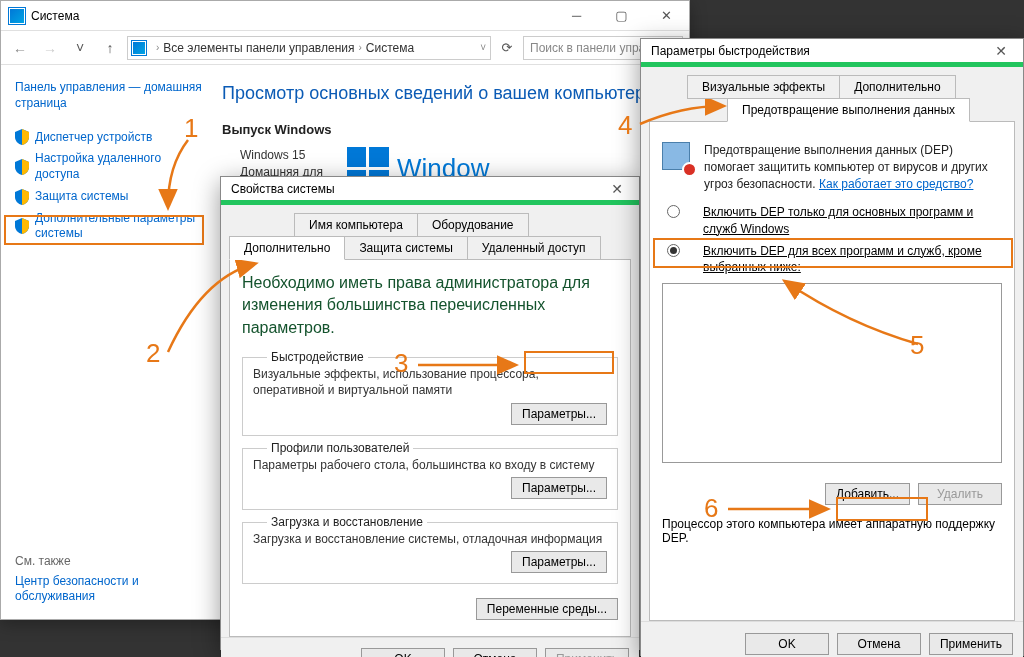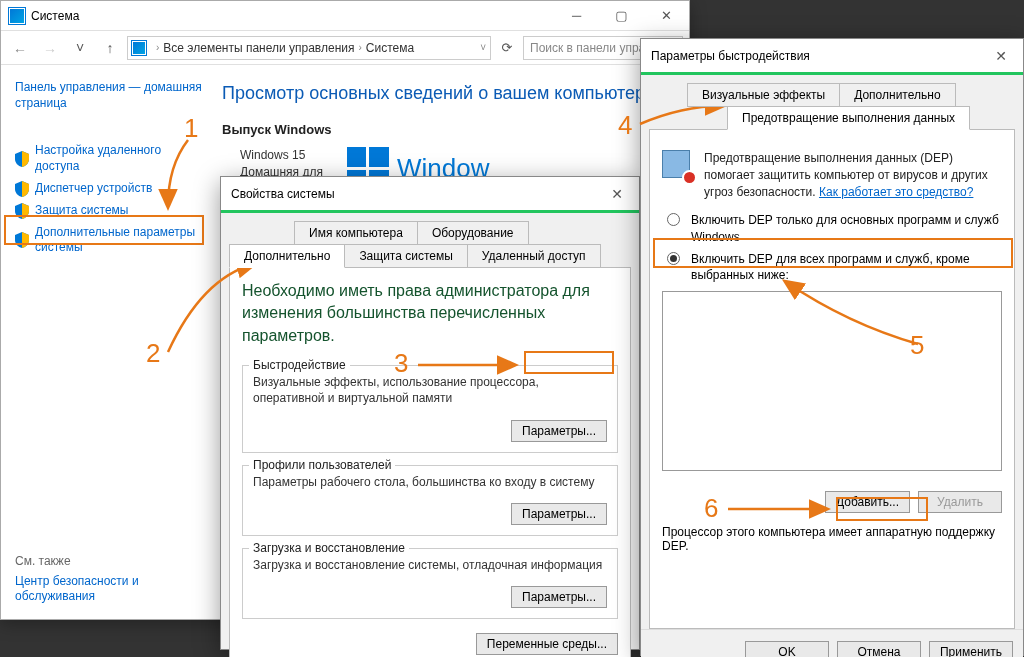--- a/index.html
+++ b/index.html
@@ -46,21 +46,21 @@
 #win-system {left:0; top:0; width:690px; height:620px;}
 .crumbbar{height:34px;display:flex;align-items:center;padding:0 6px;gap:4px;border-bottom:1px solid #e0e0e0;}
 .navarrow{width:26px;height:26px;display:flex;align-items:center;justify-content:center;color:#888;font-size:14px;}
 .upbtn{color:#555;}
 .crumbbox{flex:1;height:24px;border:1px solid #ccc;display:flex;align-items:center;padding:0 4px;gap:4px;font-size:12px;color:#333;}
 .crumbbox .sep{color:#888;font-size:10px;}
 .refresh{width:24px;height:24px;display:flex;align-items:center;justify-content:center;color:#555;font-size:13px;}
 .searchbox{width:160px;height:24px;border:1px solid #ccc;padding:0 6px;color:#888;display:flex;align-items:center;}
 .sys-body{display:flex;height:calc(100% - 64px);}
 .sidebar{width:205px;padding:14px 0 14px 14px;background:#fff;}
-.side-header{color:#0066cc;font-size:12px;margin-bottom:32px;line-height:1.35;}
+.side-header{color:#0066cc;font-size:12px;margin-bottom:18px;line-height:1.35;}
 .side-link{display:flex;align-items:center;gap:6px;color:#0066cc;font-size:12px;margin:6px 0;cursor:pointer;line-height:1.3;}
 .side-link .shield{width:14px;height:16px;}
 .shield{display:inline-block;}
 .shield svg{display:block;}
 .side-bottom{position:absolute;bottom:14px;left:14px;width:180px;}
 .side-see{color:#666;font-size:12px;margin-bottom:6px;}
 
 .sys-main{flex:1;padding:18px 16px;color:#222;}
 .sys-heading{color:#0b5bb5;font-size:18px;margin-bottom:18px;}
 .sys-gheading{color:#222;font-size:13px;font-weight:700;margin-bottom:10px;}
@@ -73,48 +73,48 @@
 .winlogo-text{color:#0078d7;font-size:26px;font-weight:300;}
 
 
 .hl{position:absolute;border:2px solid #e77817;pointer-events:none;}
 .marker{position:absolute;color:#e77817;font-size:26px;font-weight:400;font-family:Arial,sans-serif;pointer-events:none;}
 .arrow{position:absolute;pointer-events:none;}
 .arrow svg{overflow:visible;}
 
 
 .dialog{position:absolute;background:#f0f0f0;border:1px solid #888;box-shadow:0 6px 24px rgba(0,0,0,0.4);}
-.dlg-titlebar{height:36px;background:#fff;display:flex;align-items:center;padding:0 0 0 10px;border-bottom:3px solid #22c55e;}
+.dlg-titlebar{height:28px;background:#fff;display:flex;align-items:center;padding:0 0 0 10px;border-bottom:5px solid #22c55e;}
 .dlg-titlebar .title{flex:1;font-size:12px;}
 .dlg-close{width:44px;height:30px;display:flex;align-items:center;justify-content:center;color:#555;font-size:14px;}
 .dlg-body{padding:8px 8px 0 8px;}
 .tabstrip{display:flex;flex-wrap:wrap;position:relative;z-index:1;}
 .tab{border:1px solid #bbb;background:#f0f0f0;padding:4px 14px;font-size:12px;margin-right:-1px;margin-bottom:-1px;cursor:default;}
 .tab.active{background:#fff;border-bottom:1px solid #fff;position:relative;z-index:2;}
 .tabpanel{background:#fff;border:1px solid #bbb;padding:12px 12px 16px;position:relative;z-index:0;}
 .grpbox{border:1px solid #ccc;margin-top:12px;padding:8px 10px 10px;position:relative;}
-.grpbox .legend{position:absolute;top:-8px;left:6px;background:#fff;padding:0 4px;font-size:12px;color:#222;}
+.grpbox .legend{position:absolute;top:-8px;left:24px;background:#fff;padding:0 4px;font-size:12px;color:#222;}
 .grpdesc{font-size:12px;color:#333;line-height:1.35;}
 .btn{background:#e9e9e9;border:1px solid #999;padding:3px 10px;font-size:12px;cursor:default;min-width:84px;text-align:center;}
-.btnrow-right{display:flex;justify-content:flex-end;margin-top:13px;}
+.btnrow-right{display:flex;justify-content:flex-end;margin-top:4px;}
 .dlg-btnbar{height:44px;display:flex;align-items:center;justify-content:flex-end;gap:8px;padding:0 10px;background:#f0f0f0;border-top:1px solid #ddd;}
 .btn.disabled{color:#999;}
 
 #dlg-sysprops{left:220px;top:176px;width:420px;height:474px;}
 #dlg-perf{left:640px;top:38px;width:384px;height:618px;}
 #dlg-perf .tabpanel{min-height:500px;}
 
 .info-row{display:flex;gap:10px;align-items:flex-start;margin:8px 0 12px;}
 .info-icon{width:32px;height:32px;flex:none;position:relative;}
 .info-icon .chip{width:28px;height:28px;background:#89b9e4;border:1px solid #4a7fab;}
 .info-icon .badge{position:absolute;right:-3px;bottom:-3px;width:15px;height:15px;border-radius:50%;background:#d93025;border:2px solid #fff;}
 .info-txt{font-size:12px;color:#222;line-height:1.4;}
 .info-txt a{color:#0066cc;text-decoration:underline;cursor:pointer;}
 
-.radio-row{display:flex;align-items:flex-start;gap:8px;margin:6px 0;font-size:12px;line-height:1.35;}
+.radio-row{display:flex;align-items:flex-start;gap:20px;margin:6px 0;font-size:12px;line-height:1.35;text-decoration:underline;}
 .radio{appearance:none;width:13px;height:13px;border:1px solid #666;border-radius:50%;position:relative;margin-top:1px;flex:none;}
 .radio:checked::after{content:"";position:absolute;left:2px;top:2px;width:7px;height:7px;border-radius:50%;background:#333;}
 
 .listbox{border:1px solid #999;background:#fff;height:180px;margin:8px 0;}
 .dep-btnrow{display:flex;justify-content:flex-end;gap:8px;margin-top:20px;}
 .dep-foot{font-size:12px;margin-top:12px;}
 
 .watermark{position:absolute;color:rgba(120,120,120,0.22);font-weight:bold;font-style:italic;font-size:28px;transform:rotate(-22deg);pointer-events:none;letter-spacing:1px;}
 .tiny-note{font-size:16px;color:#14532d;line-height:1.4;margin-bottom:18px;}
 </style>
@@ -159,30 +159,30 @@
     <div class="sidebar">
       <div class="side-header">Панель управления — домашняя страница</div>
 
       <div class="side-link">
         <span class="shield">
             <svg width="14" height="16">
               <path d="M7 0 L14 3 V8 C14 12 11 15 7 16 C3 15 0 12 0 8 V3 Z" fill="#0078d7"></path>
               <path d="M7 0 L14 3 V8 C14 12 11 15 7 16 V0 Z" fill="#ffb900"></path>
             </svg>
           </span>
-        <span>Настройка удаленного доступа</span>
+        <span>Диспетчер устройств</span>
       </div>
       <div class="side-link">
         <span class="shield">
             <svg width="14" height="16">
               <path d="M7 0 L14 3 V8 C14 12 11 15 7 16 C3 15 0 12 0 8 V3 Z" fill="#0078d7"></path>
               <path d="M7 0 L14 3 V8 C14 12 11 15 7 16 V0 Z" fill="#ffb900"></path>
             </svg>
           </span>
-        <span>Диспетчер устройств</span>
+        <span>Настройка удаленного доступа</span>
       </div>
       <div class="side-link">
         <span class="shield">
             <svg width="14" height="16">
               <path d="M7 0 L14 3 V8 C14 12 11 15 7 16 C3 15 0 12 0 8 V3 Z" fill="#0078d7"></path>
               <path d="M7 0 L14 3 V8 C14 12 11 15 7 16 V0 Z" fill="#ffb900"></path>
             </svg>
           </span>
         <span>Защита системы</span>
       </div>

